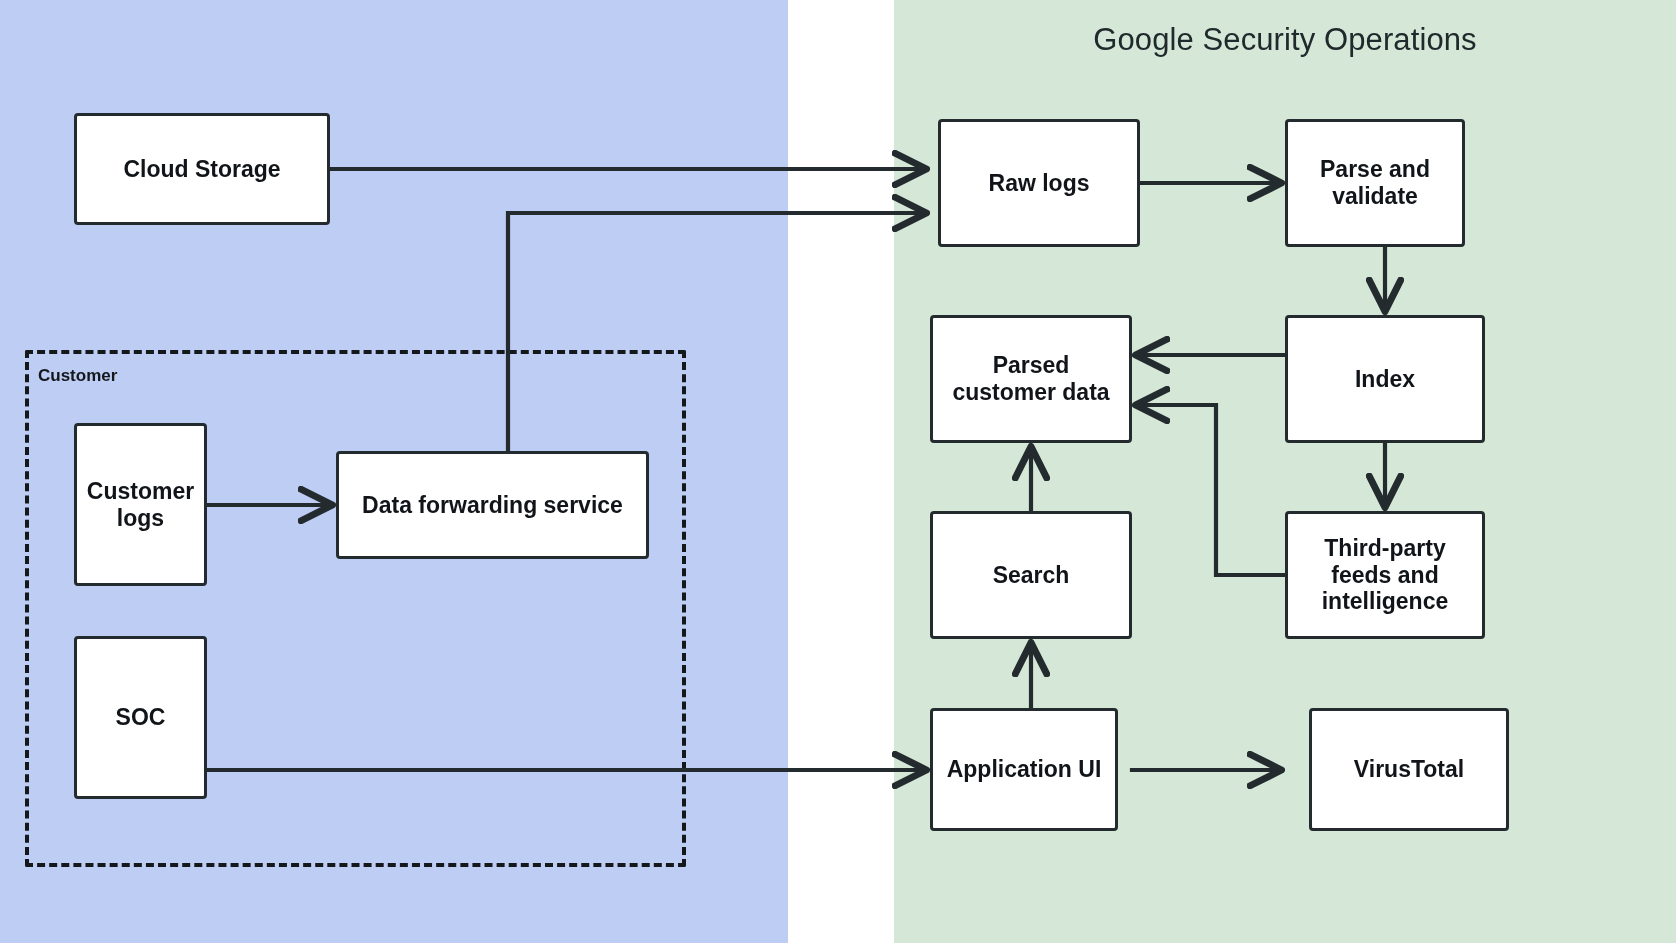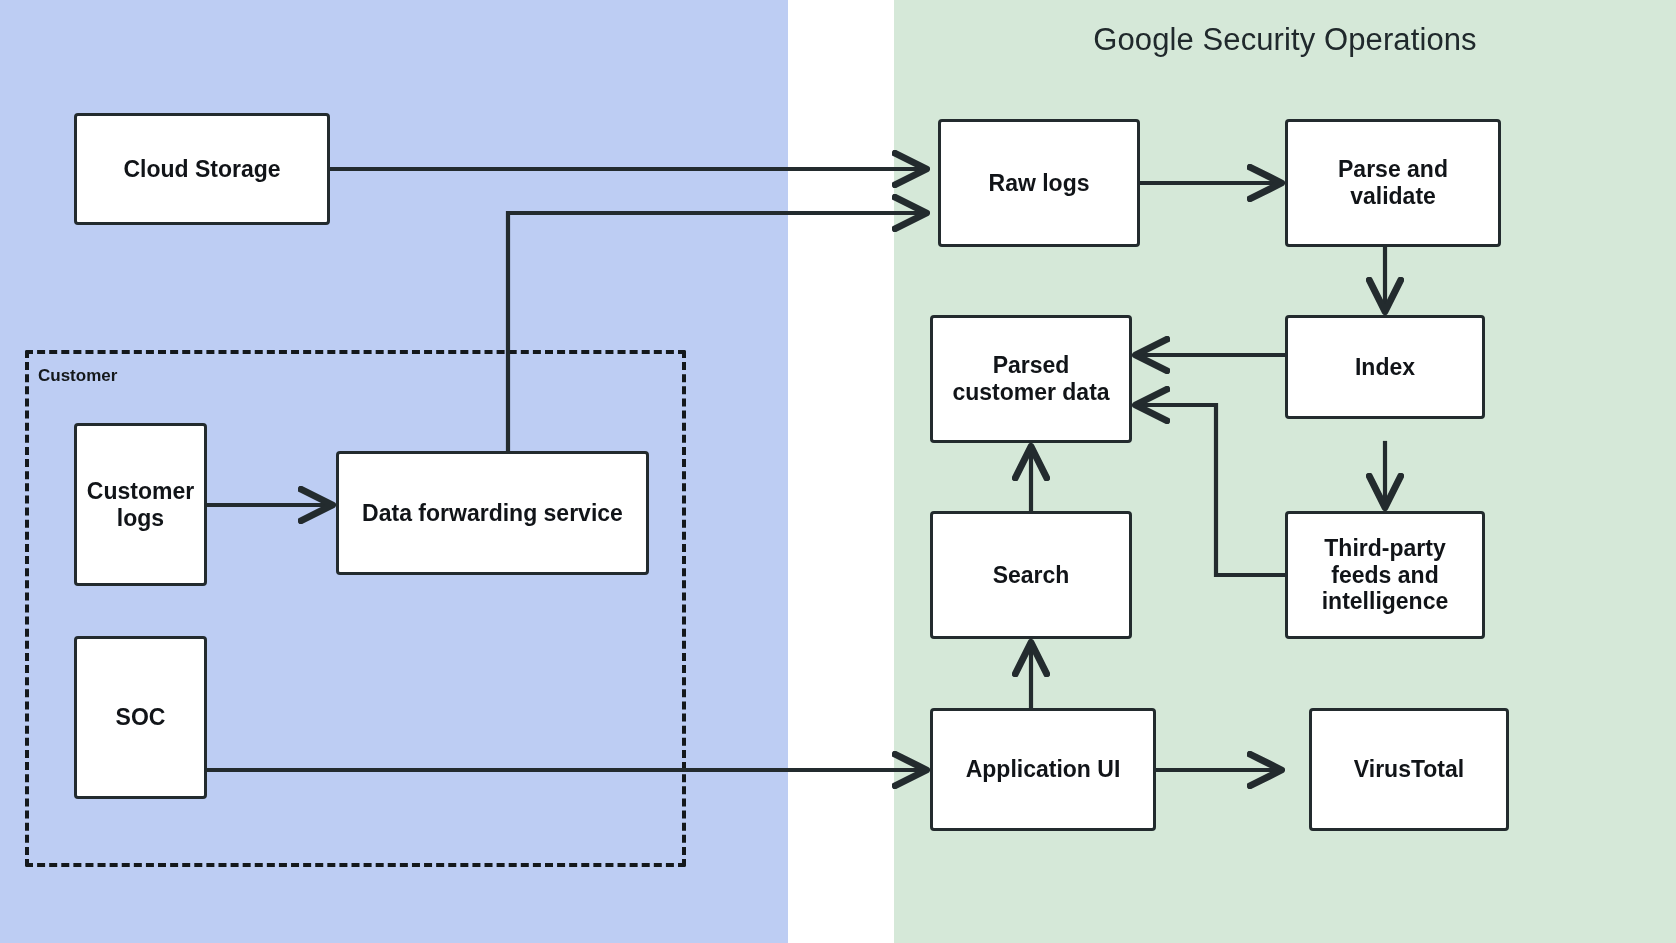--- a/index.html
+++ b/index.html
@@ -10,29 +10,29 @@
   #panel-customer-env{left:0;top:0;width:788px;height:943px;background:#bdcdf3;}
   #panel-google-secops{left:894px;top:0;width:782px;height:943px;background:#d5e8d8;}
   #secops-title{position:absolute;left:894px;top:22px;width:782px;text-align:center;
       font-size:31px;color:#20292c;letter-spacing:.1px;}
   .node{position:absolute;background:#ffffff;border:3.5px solid #232b2e;border-radius:4px;
         display:flex;align-items:center;justify-content:center;text-align:center;
         font-weight:bold;color:#111418;line-height:1.17;box-sizing:border-box;}
   .node span{display:block;padding:0 6px;}
   .n-cloud-storage{left:74px;top:113px;width:256px;height:112px;font-size:23px;}
   .n-security-logs{left:74px;top:423px;width:133px;height:163px;font-size:23px;}
-  .n-data-forwarding{left:336px;top:451px;width:313px;height:124px;font-size:23px;}
+  .n-data-forwarding{left:336px;top:451px;width:313px;height:108px;font-size:23px;}
   .n-soc{left:74px;top:636px;width:133px;height:163px;font-size:23px;}
   .n-raw-logs{left:930px;top:119px;width:202px;height:128px;font-size:23px;margin-left:8px;}
-  .n-parse-validate{left:1285px;top:119px;width:216px;height:128px;font-size:23px;}
+  .n-parse-validate{left:1285px;top:119px;width:180px;height:128px;font-size:23px;}
   .n-parsed-customer-data{left:930px;top:315px;width:202px;height:128px;font-size:23px;}
-  .n-index{left:1285px;top:315px;width:200px;height:104px;font-size:23px;}
+  .n-index{left:1285px;top:315px;width:200px;height:128px;font-size:23px;}
   .n-search{left:930px;top:511px;width:202px;height:128px;font-size:23px;}
   .n-thirdparty{left:1285px;top:511px;width:200px;height:128px;font-size:23px;}
-  .n-application-ui{left:930px;top:708px;width:226px;height:123px;font-size:23px;text-align:right;}
+  .n-application-ui{left:930px;top:708px;width:188px;height:123px;font-size:23px;text-align:right;}
   .n-virustotal{left:1285px;top:708px;width:200px;height:123px;font-size:23px;margin-left:24px;}
   #customer-boundary{position:absolute;left:25px;top:350px;width:661px;height:517px;
       border:4px dashed #14181b;border-radius:2px;box-sizing:border-box;}
   #customer-label{position:absolute;left:38px;top:366px;font-size:17px;font-weight:bold;
       color:#14181b;}
   #edges{position:absolute;left:0;top:0;width:1676px;height:943px;}
 </style>
 </head>
 <body>
 

